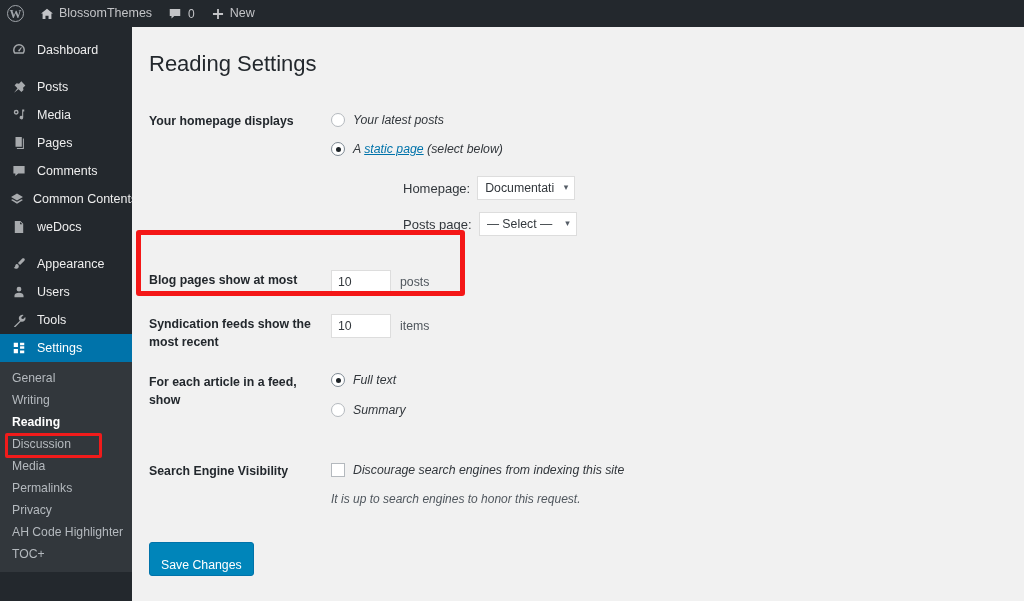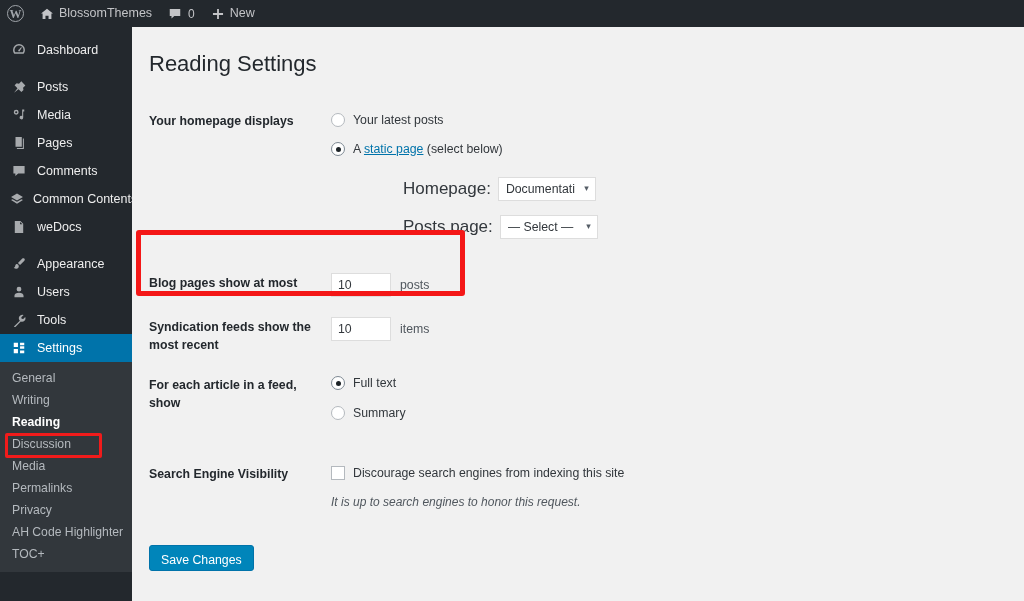--- a/index.html
+++ b/index.html
@@ -95,21 +95,21 @@
   tr.row-blog th { padding-top: 24px; }
   tr.row-blog td { padding-top: 22px; }
   tr.row-syn th { padding-top: 10px; }
   tr.row-syn td { padding-top: 8px; }
   tr.row-feed th { padding-top: 10px; }
   tr.row-feed td { padding-top: 7px; }
   tr.row-sev th { padding-top: 16px; }
   tr.row-sev td { padding-top: 14px; margin-left: 41px; }
 
   
-  .choice { display: flex; align-items: center; gap: 8px; margin-bottom: 11px; }
+  .choice { display: flex; align-items: center; gap: 8px; margin-bottom: 11px; font-style: italic; }
   .choice:last-child { margin-bottom: 16px; }
   .radio {
     width: 14px; height: 14px; border-radius: 50%;
     border: 1px solid #b4b9be; background: #fff; flex: 0 0 auto;
     display: flex; align-items: center; justify-content: center;
   }
   .radio.checked { border-color: #7e8993; }
   .radio.checked::after {
     content: ""; width: 5px; height: 5px; border-radius: 50%; background: #1d2327;
   }
@@ -118,21 +118,21 @@
     background: #fff; flex: 0 0 auto;
   }
   .choice-label { font-size: 12.3px; color: #32373c; }
   a.inline-link { color: #0073aa; text-decoration: underline; }
 
   .sub-select-row {
     display: flex; align-items: center; gap: 7px; margin-top: 18px;
     padding-left: 72px;
   }
   .sub-select-row + .sub-select-row { margin-top: 12px; }
-  .sub-label { font-size: 17px; color: #32373c; }
+  .sub-label { font-size: 13px; color: #32373c; }
   .wp-select {
     appearance: none; -webkit-appearance: none;
     background: #fff; border: 1px solid #dddddd;
     font-family: "Liberation Sans", sans-serif; font-size: 12.3px; color: #32373c;
     height: 24px; padding: 0 20px 0 7px; line-height: 22px;
     position: relative;
   }
   .select-wrap { position: relative; display: inline-block; }
   .select-wrap::after {
     content: "\25BE"; position: absolute; right: 7px; top: 50%;
@@ -150,21 +150,21 @@
   }
   .unit { font-size: 12.3px; color: #50575e; }
   .hint {
     font-style: italic; font-size: 12px; color: #50575e; margin-top: 11px;
   }
 
   .btn-primary {
     margin-top: 22px;
     background: #0085ba; border: 1px solid #0073aa;
     color: #fff; font-family: "Liberation Sans", sans-serif;
-    font-size: 12.3px; height: 26px; padding: 8px 11px;
+    font-size: 12.3px; height: 26px; padding: 16px 11px;
     border-radius: 3px; cursor: pointer; line-height: 1;
   }
 </style>
 </head>
 <body>
 
 <div id="app">
 
   <div class="adminbar">
     <div class="ab-item">

